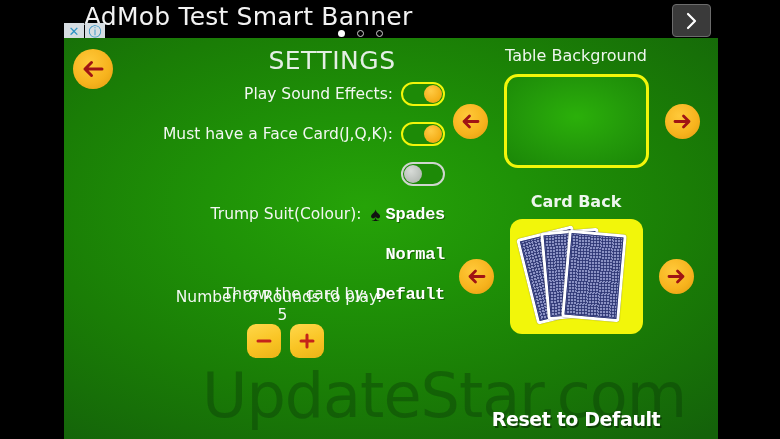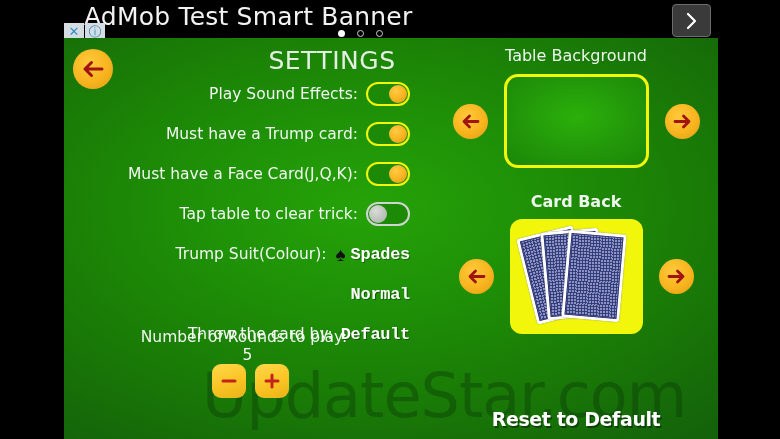--- a/index.html
+++ b/index.html
@@ -32,21 +32,21 @@
              font-family:"DejaVu Sans",sans-serif;white-space:nowrap;letter-spacing:-1px;
              pointer-events:none;margin-left:20px;}
 
   #back-btn{position:absolute;left:9px;top:11px;width:40px;height:40px;border-radius:50%;
             background:radial-gradient(circle at 40% 34%, #ffc93a 0%, #f7b31d 58%, #e09a10 100%);
             display:flex;align-items:center;justify-content:center;}
   #title{position:absolute;left:0;top:8px;width:536px;text-align:center;font-size:25px;
          color:#e4efe4;font-family:"DejaVu Sans",sans-serif;letter-spacing:.5px;}
 
   
-  #settings-list{position:absolute;left:0;top:36px;width:360px;}
+  #settings-list{position:absolute;left:0;top:36px;width:360px;padding-left:35px;}
   .row{position:relative;height:40px;display:flex;align-items:center;justify-content:flex-end;
        padding-right:14px;box-sizing:border-box;}
   .row-label{font-size:15.5px;color:#f2f7f2;font-family:"DejaVu Sans",sans-serif;
              white-space:nowrap;}
   .value{font-size:17px;color:#ffffff;font-family:Liberation Mono, monospace;font-weight:bold;
          white-space:nowrap;letter-spacing:-.3px;
          text-shadow:1px 1px 0 rgba(0,0,0,.35);}
   .spade{font-size:19px;color:#111;margin-right:5px;line-height:1;}
 
   
@@ -136,36 +136,29 @@
     <div id="settings-list">
 
       <div class="row">
         <span class="row-label">Play Sound Effects:</span>
         <span class="toggle on">
           <span class="knob"></span>
         </span>
       </div>
 
 
-      <div class="row">
-        <span class="row-label">Must have a Trump card:</span>
-        <span class="toggle on">
-          <span class="knob"></span>
-        </span>
-      </div>
 
       <div class="row">
         <span class="row-label">Must have a Face Card(J,Q,K):</span>
         <span class="toggle on">
           <span class="knob"></span>
         </span>
       </div>
 
       <div class="row">
-        <span class="row-label">Tap table to clear trick:</span>
         <span class="toggle off">
           <span class="knob"></span>
         </span>
       </div>
 
       <div class="row">
         <span class="row-label">Trump Suit(Colour):</span>
         <span class="spade" style="margin-left:9px;">♠</span>
         <span class="value">Spades</span>
       </div>

